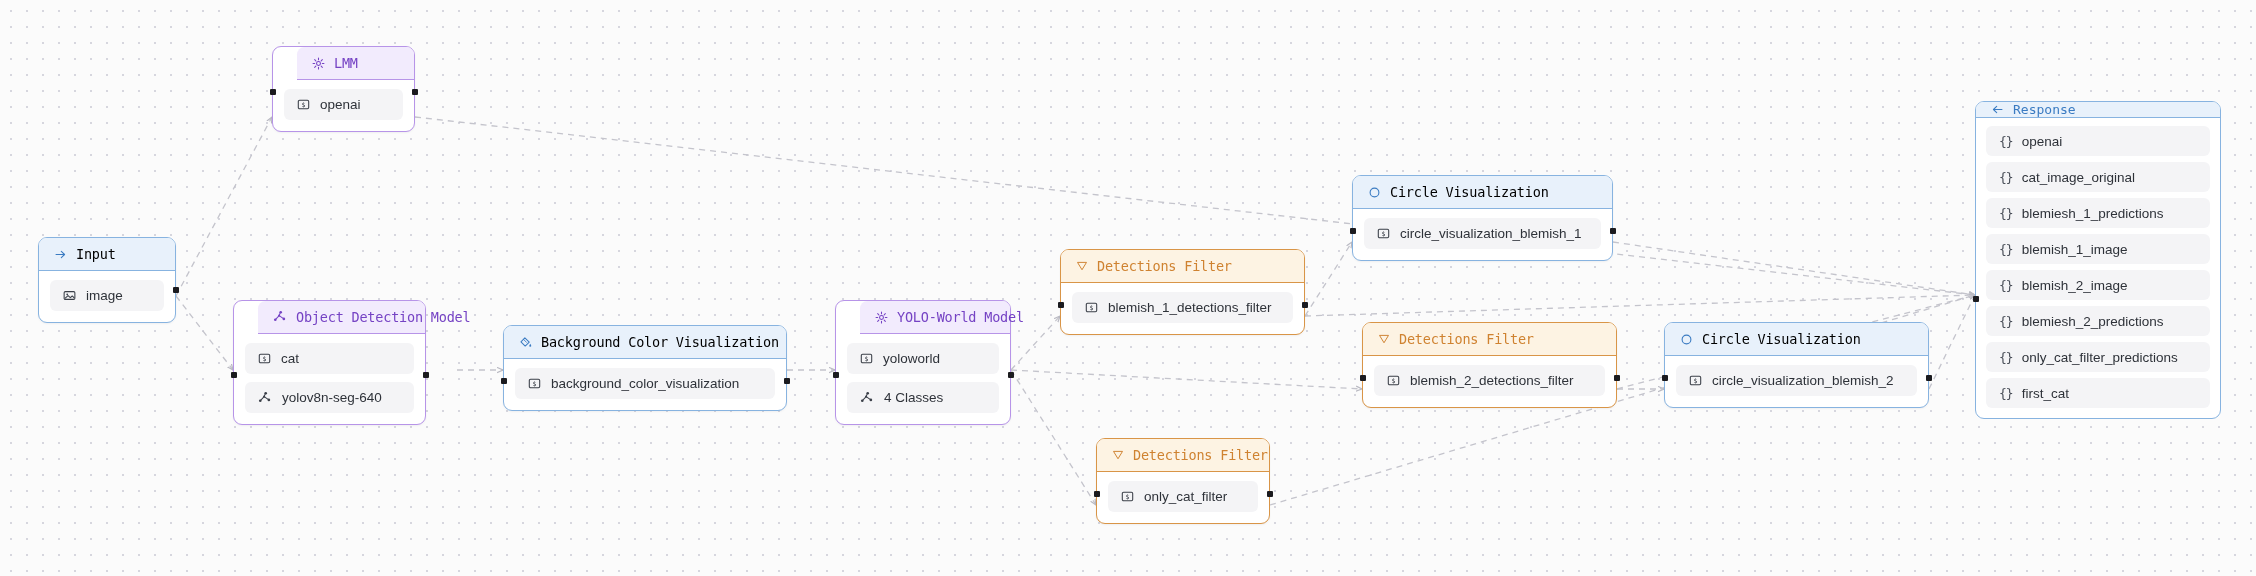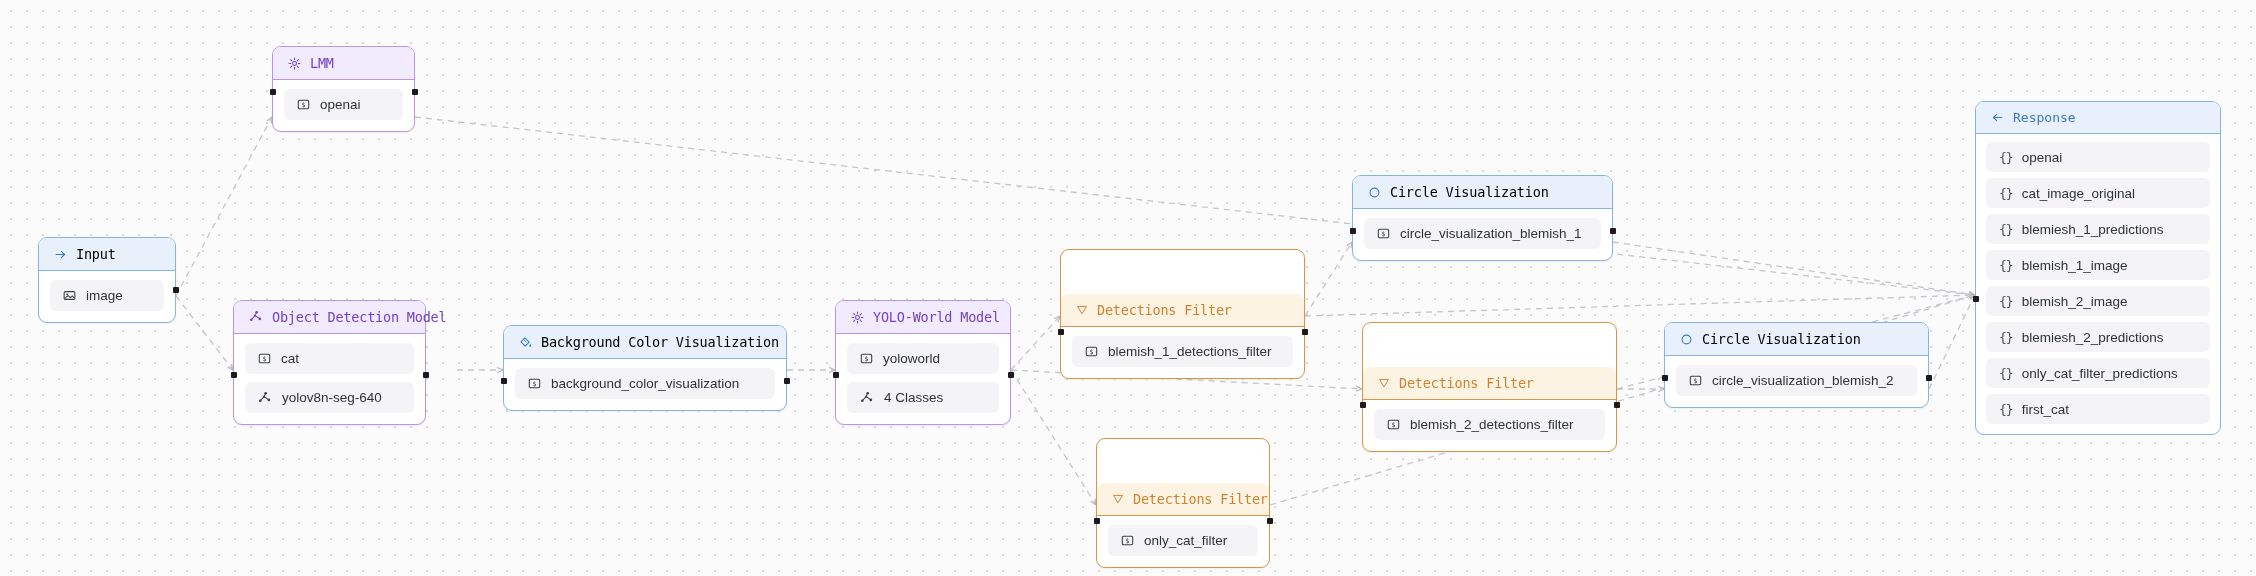--- a/index.html
+++ b/index.html
@@ -78,49 +78,49 @@
   }
 
   .chip-icon { flex: none; display: flex; align-items: center; }
 
   
   .p-purple { border-color: #b794e8; }
   .p-purple > .node-header {
     background: #f2ebfd;
     border-bottom-color: #b794e8;
     color: #7542c4;
+    margin-left: 24px;
   }
   .p-blue { border-color: #87b3e0; }
   .p-blue > .node-header {
     background: #e8f1fb;
     border-bottom-color: #87b3e0;
     color: #000000;
   }
   .p-amber { border-color: #d99547; }
   .p-amber > .node-header {
     background: #fdf3e3;
     border-bottom-color: #d99547;
     color: #cf8230;
-    margin-top: 44px;
   }
 
   
   .panel {
     position: absolute;
     z-index: 3;
     border-radius: 9px;
     background: #ffffff;
     border: 1.5px solid #87b3e0;
     overflow: visible;
   }
   .panel-header {
     display: flex;
     align-items: center;
     gap: 9px;
-    height: 32px;
+    height: 16px;
     padding: 0 15px;
     background: #e8f1fb;
     border-bottom: 1.5px solid #87b3e0;
     border-top-left-radius: 7.5px;
     border-top-right-radius: 7.5px;
     font-family: "DejaVu Sans Mono", "Liberation Mono", monospace;
     font-size: 13px;
     color: #3a7bc2;
   }
   .panel-body {

